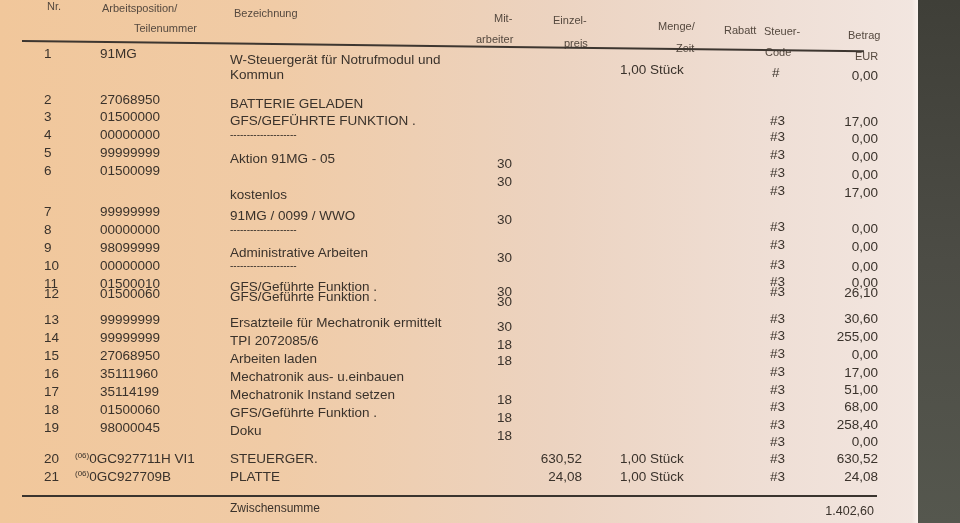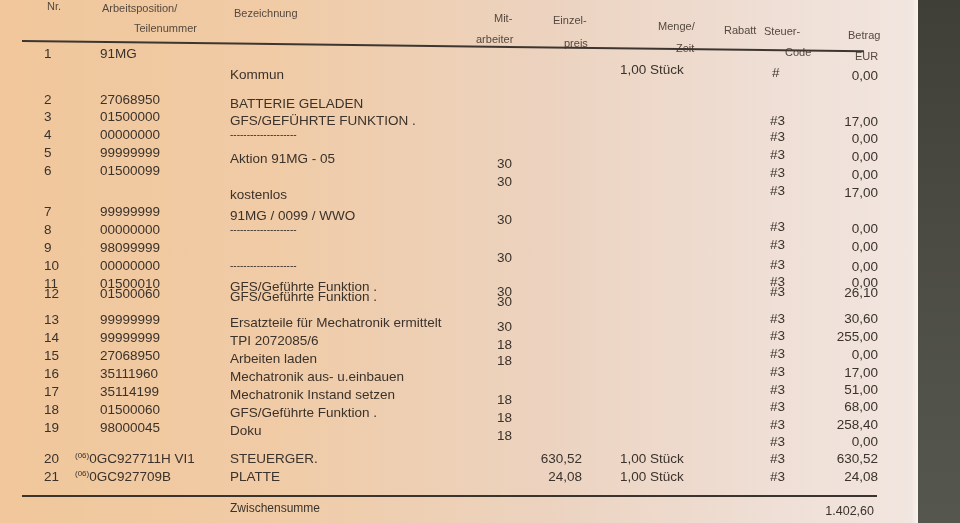--- a/index.html
+++ b/index.html
@@ -98,28 +98,29 @@
   <div class="hdr" style="left:102px;top:22px;margin-left:32px;">Teilenummer</div>
   <div class="hdr" style="left:234px;top:7px;">Bezeichnung</div>
   <div class="hdr" style="left:494px;top:12px;">Mit-</div>
   <div class="hdr" style="left:476px;top:33px;">arbeiter</div>
   <div class="hdr" style="left:553px;top:14px;">Einzel-</div>
   <div class="hdr" style="left:564px;top:37px;">preis</div>
   <div class="hdr" style="left:658px;top:20px;">Menge/</div>
   <div class="hdr" style="left:676px;top:42px;">Zeit</div>
   <div class="hdr" style="left:724px;top:24px;">Rabatt</div>
   <div class="hdr" style="left:764px;top:25px;">Steuer-</div>
-  <div class="hdr" style="left:765px;top:46px;margin-left:20px;">Code</div>
+  <div class="hdr" style="left:765px;top:46px;">Code</div>
   <div class="hdr" style="left:848px;top:29px;">Betrag</div>
   <div class="hdr" style="left:855px;top:50px;">EUR</div>
   <div class="hdr-rule"></div>
 
   <div class="row" style="top:46px;">
     <span class="cell c-nr">1</span>
     <span class="cell c-part">91MG</span>
+    <span class="cell c-desc" style="top:6px;">W-Steuergerät für Notrufmodul und</span>
     <span class="cell c-desc" style="top:21px;text-align:center;">Kommun</span>
     <span class="cell c-menge" style="top:16px;">1,00 Stück</span>
     <span class="cell c-code" style="top:19px;left:772px;">#</span>
     <span class="cell c-betrag" style="top:22px;">0,00</span>
   </div>
 
   <div class="row" style="top:92px;">
     <span class="cell c-nr">2</span>
     <span class="cell c-part">27068950</span>
     <span class="cell c-desc" style="top:4px;">BATTERIE GELADEN</span>
@@ -175,20 +176,21 @@
     <span class="cell c-nr">8</span>
     <span class="cell c-part">00000000</span>
     <span class="cell c-desc" style="top:2px;font-size:10px;">--------------------</span>
     <span class="cell c-code" style="top:-3px;">#3</span>
     <span class="cell c-betrag" style="top:-1px;">0,00</span>
   </div>
 
   <div class="row" style="top:240px;">
     <span class="cell c-nr">9</span>
     <span class="cell c-part">98099999</span>
+    <span class="cell c-desc" style="top:5px;">Administrative Arbeiten</span>
     <span class="cell c-mit" style="top:10px;">30</span>
     <span class="cell c-code" style="top:-3px;">#3</span>
     <span class="cell c-betrag" style="top:-1px;">0,00</span>
   </div>
 
   <div class="row" style="top:258px;">
     <span class="cell c-nr">10</span>
     <span class="cell c-part">00000000</span>
     <span class="cell c-desc" style="top:2px;font-size:10px;">--------------------</span>
     <span class="cell c-code" style="top:-1px;">#3</span>

